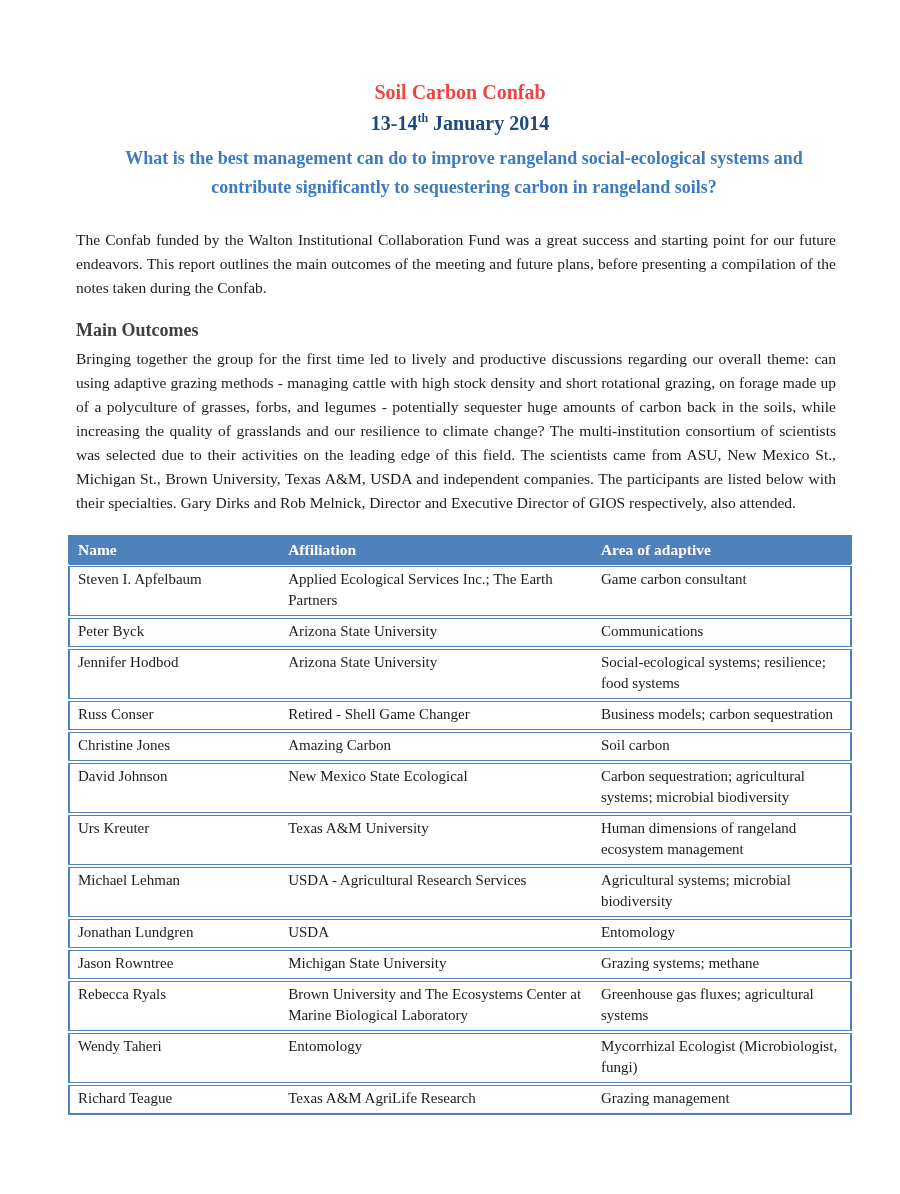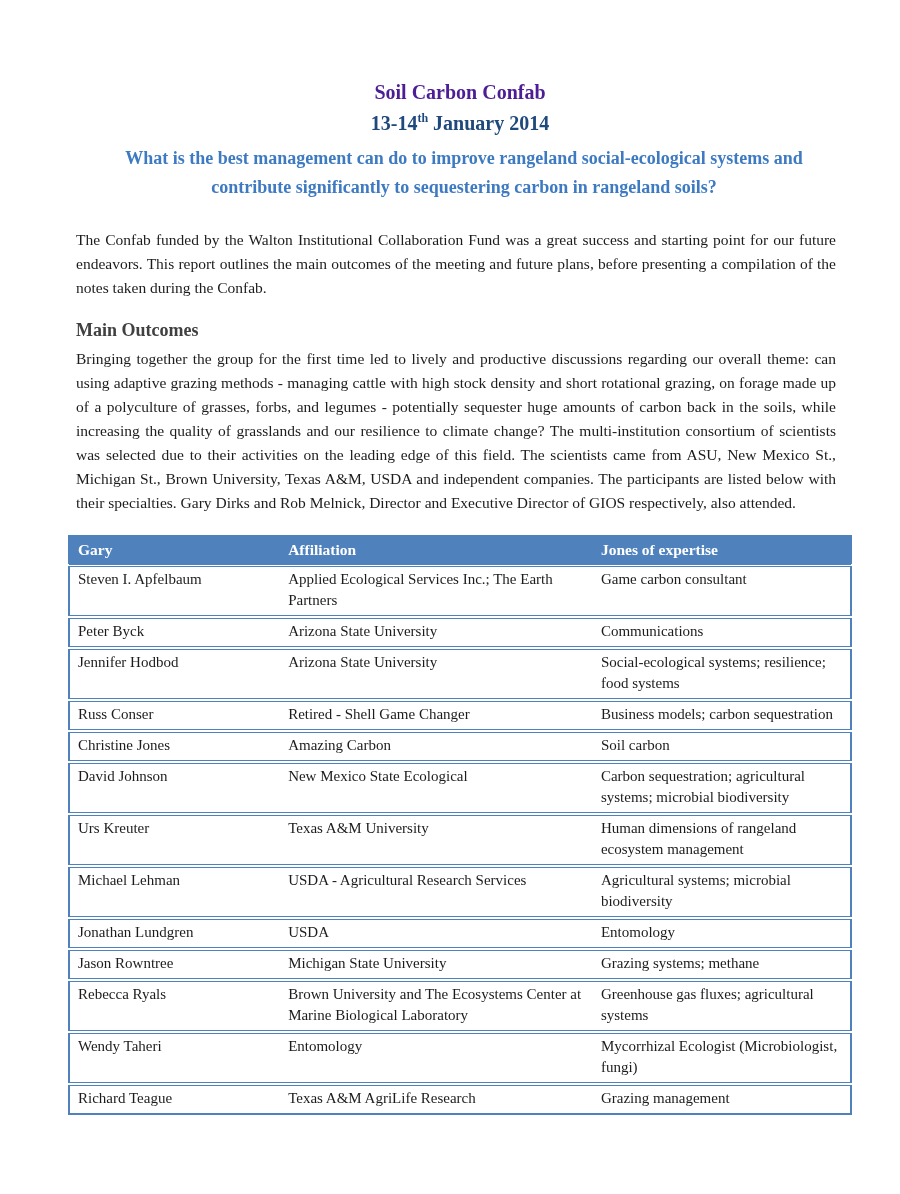--- a/index.html
+++ b/index.html
@@ -10,21 +10,21 @@
     background: #ffffff;
     font-family: "Liberation Serif", serif;
     color: #1c1c1c;
     padding: 80px 50px 0 68px;
     overflow: hidden;
   }
   .content { width: 784px; }
   .doc-title {
     font-size: 20px;
     font-weight: bold;
-    color: #4c1d95;
+    color: #ef4444;
     text-align: center;
     margin: 0 0 7px 0;
     line-height: 1.2;
   }
   .doc-date {
     font-size: 20px;
     font-weight: bold;
     color: #1F497D;
     text-align: center;
     margin: 0 0 9px 0;
@@ -98,23 +98,23 @@
     <p class="body-par">Bringing together the group for the first time led to lively and productive discussions regarding our overall theme: can using adaptive grazing methods - managing cattle with high stock density and short rotational grazing, on forage made up of a polyculture of grasses, forbs, and legumes - potentially sequester huge amounts of carbon back in the soils, while increasing the quality of grasslands and our resilience to climate change? The multi-institution consortium of scientists was selected due to their activities on the leading edge of this field. The scientists came from ASU, New Mexico St., Michigan St., Brown University, Texas A&amp;M, USDA and independent companies. The participants are listed below with their specialties. Gary Dirks and Rob Melnick, Director and Executive Director of GIOS respectively, also attended.</p>
 
     <table class="participants">
       <colgroup>
         <col class="col-name">
         <col class="col-affil">
         <col class="col-area">
       </colgroup>
       <thead>
         <tr>
-          <th>Gary</th>
+          <th>Name</th>
           <th>Affiliation</th>
-          <th>Jones of expertise</th>
+          <th>Area of adaptive</th>
         </tr>
       </thead>
       <tbody id="participants-body">
           <tr>
             <td>Steven I. Apfelbaum</td>
             <td>Applied Ecological Services Inc.; The Earth Partners</td>
             <td>Game carbon consultant</td>
           </tr>
           <tr>
             <td>Peter Byck</td>

